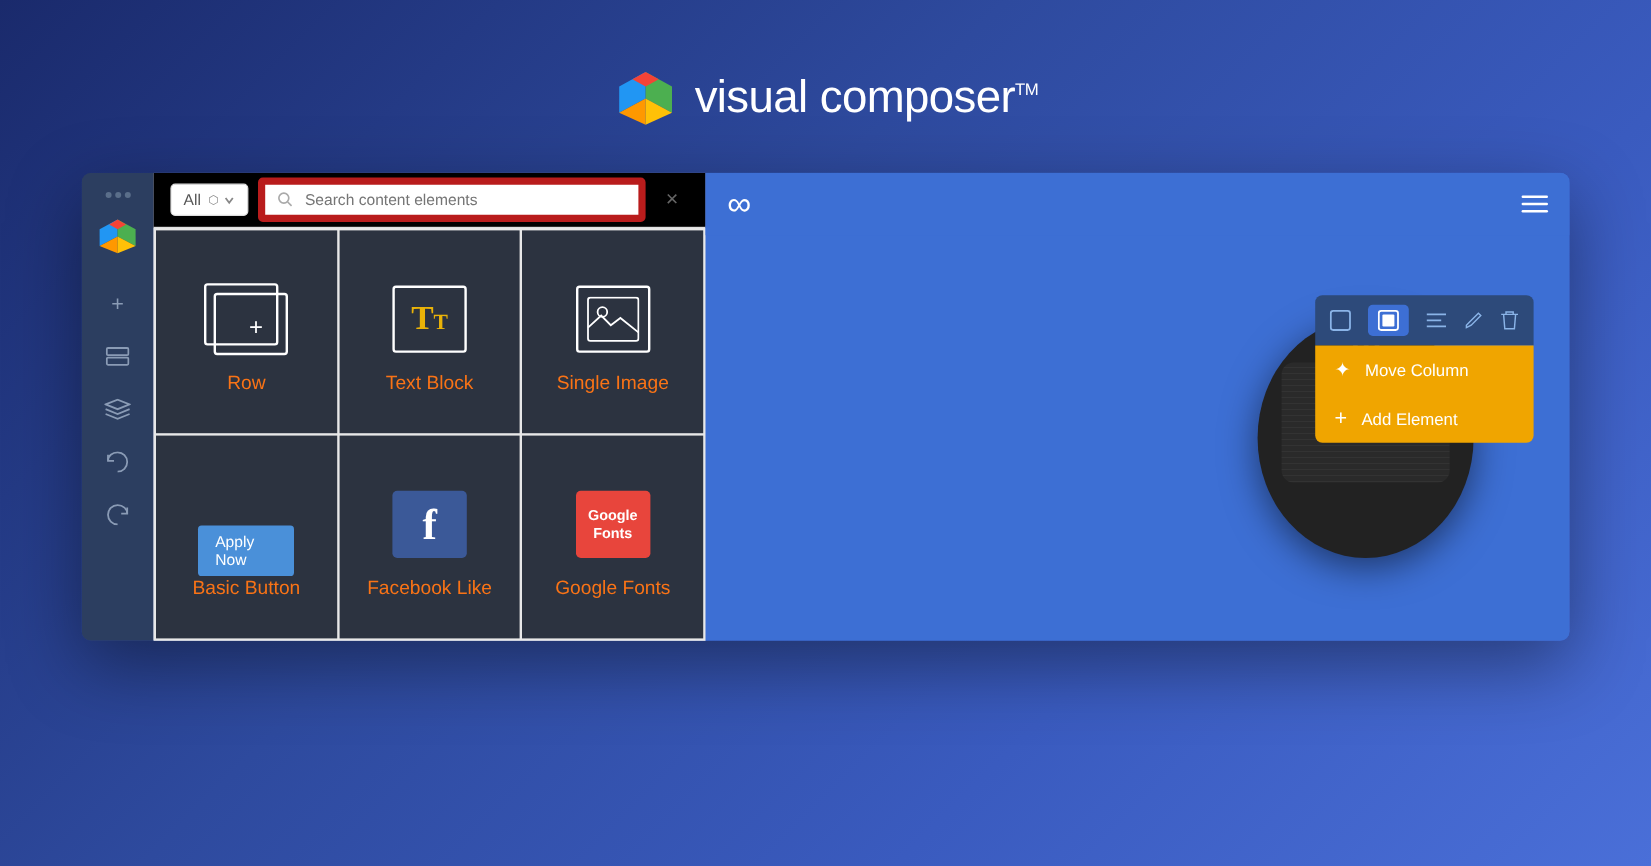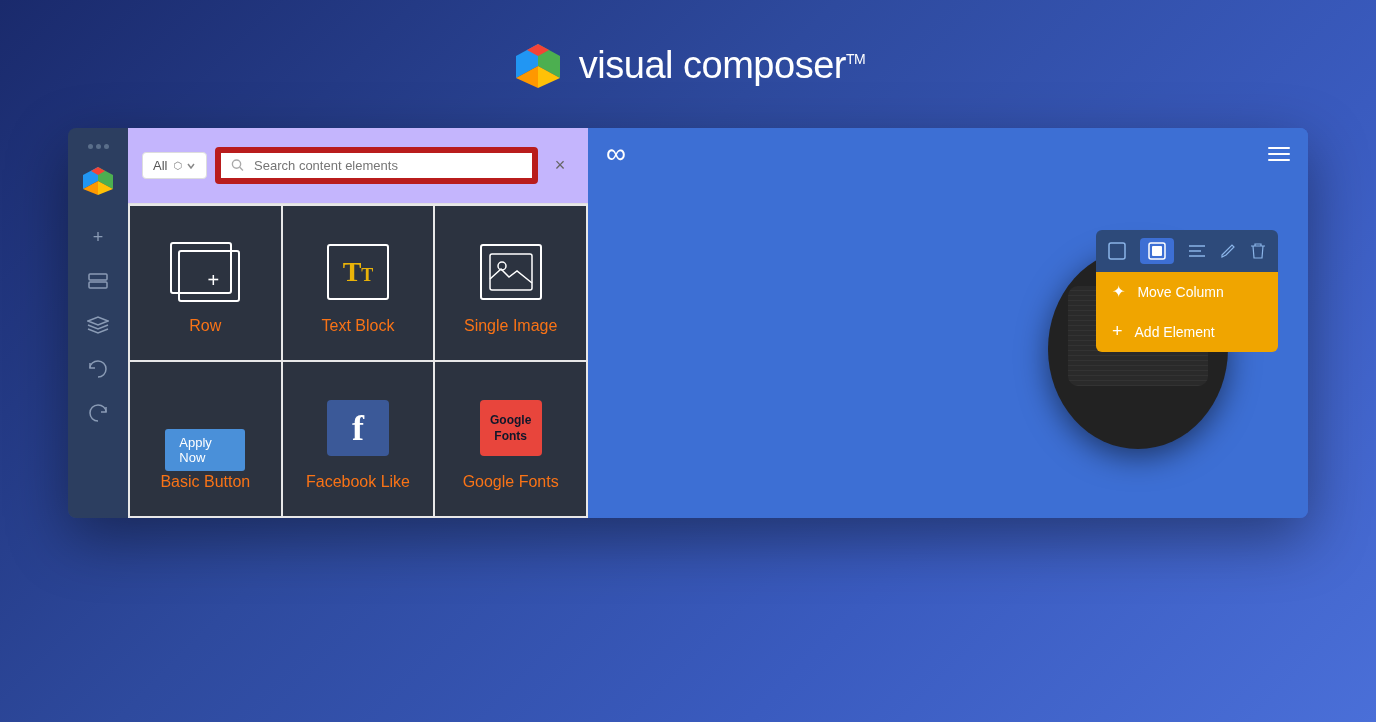--- a/index.html
+++ b/index.html
@@ -12,21 +12,21 @@
       display: flex;
       flex-direction: column;
       align-items: center;
     }
 
     
     .header {
       display: flex;
       align-items: center;
       justify-content: center;
-      padding: 38px 0 36px;
+      padding: 54px 0 36px;
       gap: 14px;
     }
 
     .logo-cube {
       width: 54px;
       height: 54px;
       position: relative;
     }
 
     .logo-text {
@@ -108,22 +108,22 @@
 
     
     .panel {
       width: 460px;
       background: #f0f0f0;
       display: flex;
       flex-direction: column;
     }
 
     .panel-header {
-      background: #c4b5fd;
-      padding: 19px 14px;
+      background: #000000;
+      padding: 4px 14px;
       display: flex;
       align-items: center;
       gap: 8px;
       border-bottom: 1px solid #e0e0e0;
     }
 
     .panel-filter {
       display: flex;
       align-items: center;
       background: #fff;
@@ -299,21 +299,21 @@
       height: 56px;
       background: #e8453c;
       border-radius: 4px;
       display: flex;
       align-items: center;
       justify-content: center;
       flex-direction: column;
       gap: 1px;
     }
     .gf-text {
-      color: #0f172a;
+      color: #ffffff;
       font-size: 12px;
       font-weight: 600;
       text-align: right;
       line-height: 1.2;
     }
 
     
     .canvas {
       flex: 1;
       background: #3d6fd4;

